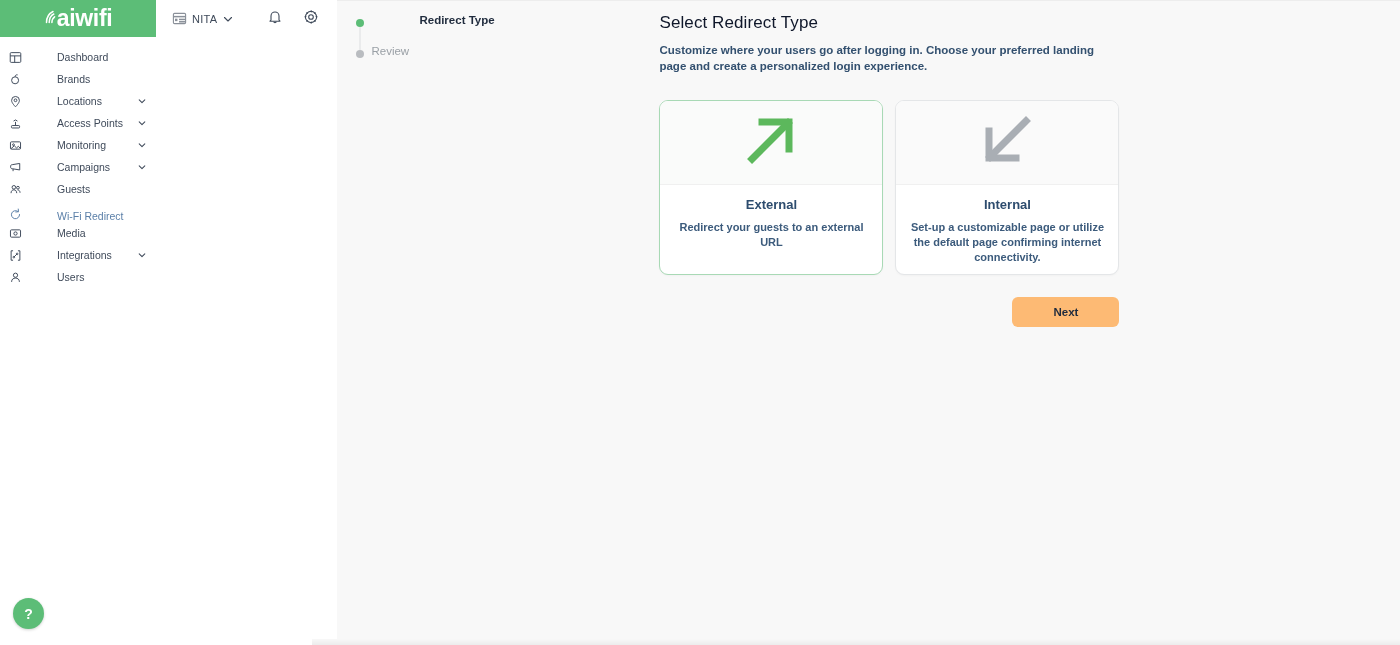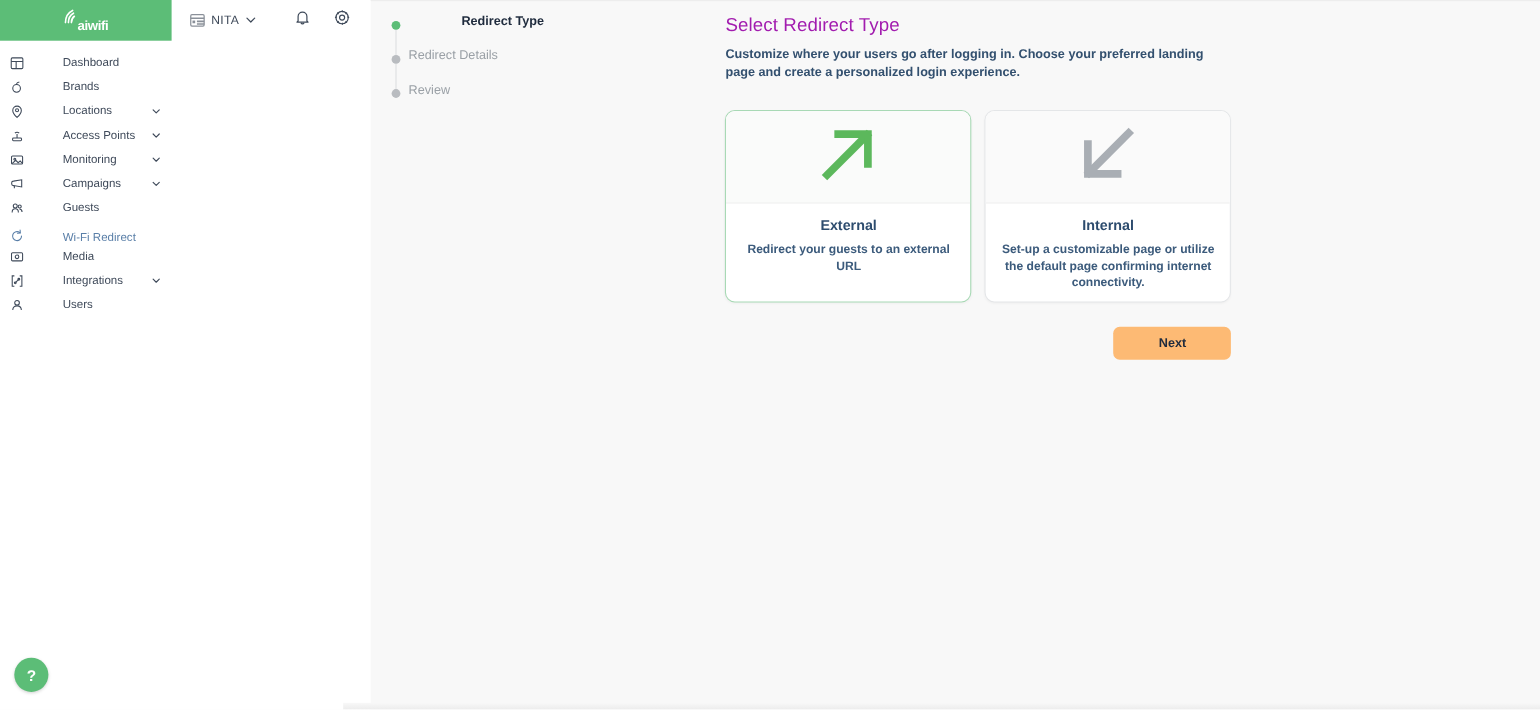--- a/index.html
+++ b/index.html
@@ -19,21 +19,21 @@
     position: relative;
     z-index: 5;
   }
   .logo-bar {
     height: 37px; background: #5cbd77;
     display: flex; align-items: center; justify-content: center;
   }
   .logo { display: flex; align-items: flex-end; gap: 0px; }
   .logo-arcs { margin-right: -2px; margin-bottom: 1px; }
   .logo-text {
-    color: #ffffff; font-size: 12px; font-weight: 700; letter-spacing: -0.3px;
+    color: #ffffff; font-size: 23px; font-weight: 700; letter-spacing: -0.3px;
     line-height: 1;
   }
   .nav { padding-top: 9px; }
   .nav-item {
     display: flex; align-items: center;
     height: 22px; padding: 0 9px 0 7px;
     margin-bottom: 0px;
     cursor: pointer;
     color: #3f4a5a; font-size: 10.5px;
   }
@@ -85,21 +85,21 @@
   .connector {
     position: absolute; left: 50%; transform: translateX(-50%);
     top: 12px; width: 1px; height: 23px; background: #dcdee0;
   }
   .step-label { font-size: 11.5px; color: #9aa0a6; padding-top: 0px; line-height: 1; }
   .step-label.active { color: #1f2b3d; font-weight: 700; margin-left: 48px; }
 
   
   .main { flex: 1 1 auto; padding: 12px 0 0 0; }
   .main-inner { width: 460px; }
-  .page-title { font-size: 17px; color: #a21caf; font-weight: 400; letter-spacing: .1px; }
+  .page-title { font-size: 17px; color: #0f172a; font-weight: 400; letter-spacing: .1px; }
   .page-desc {
     margin-top: 9px; font-size: 11.5px; line-height: 1.42;
     color: #33506f; font-weight: 700; max-width: 450px;
   }
 
   .cards { display: flex; gap: 12px; margin-top: 25px; }
   .card {
     width: 240px; height: 175px;
     background: #ffffff; border-radius: 9px;
     border: 1px solid #e4e6e8;
@@ -353,27 +353,20 @@
 
     <div class="content">
 
       <div class="stepper">
         <div class="step">
           <span class="step-dotwrap">
             <span class="dot active"></span>
             <span class="connector"></span>
           </span>
           <span class="step-label active">Redirect Type</span>
-        </div>
-        <div class="step">
-          <span class="step-dotwrap">
-            <span class="dot"></span>
-            <span class="connector"></span>
-          </span>
-          <span class="step-label">Redirect Details</span>
         </div>
         <div class="step">
           <span class="step-dotwrap">
             <span class="dot"></span>
           </span>
           <span class="step-label">Review</span>
         </div>
       </div>
 
       <div class="main">

